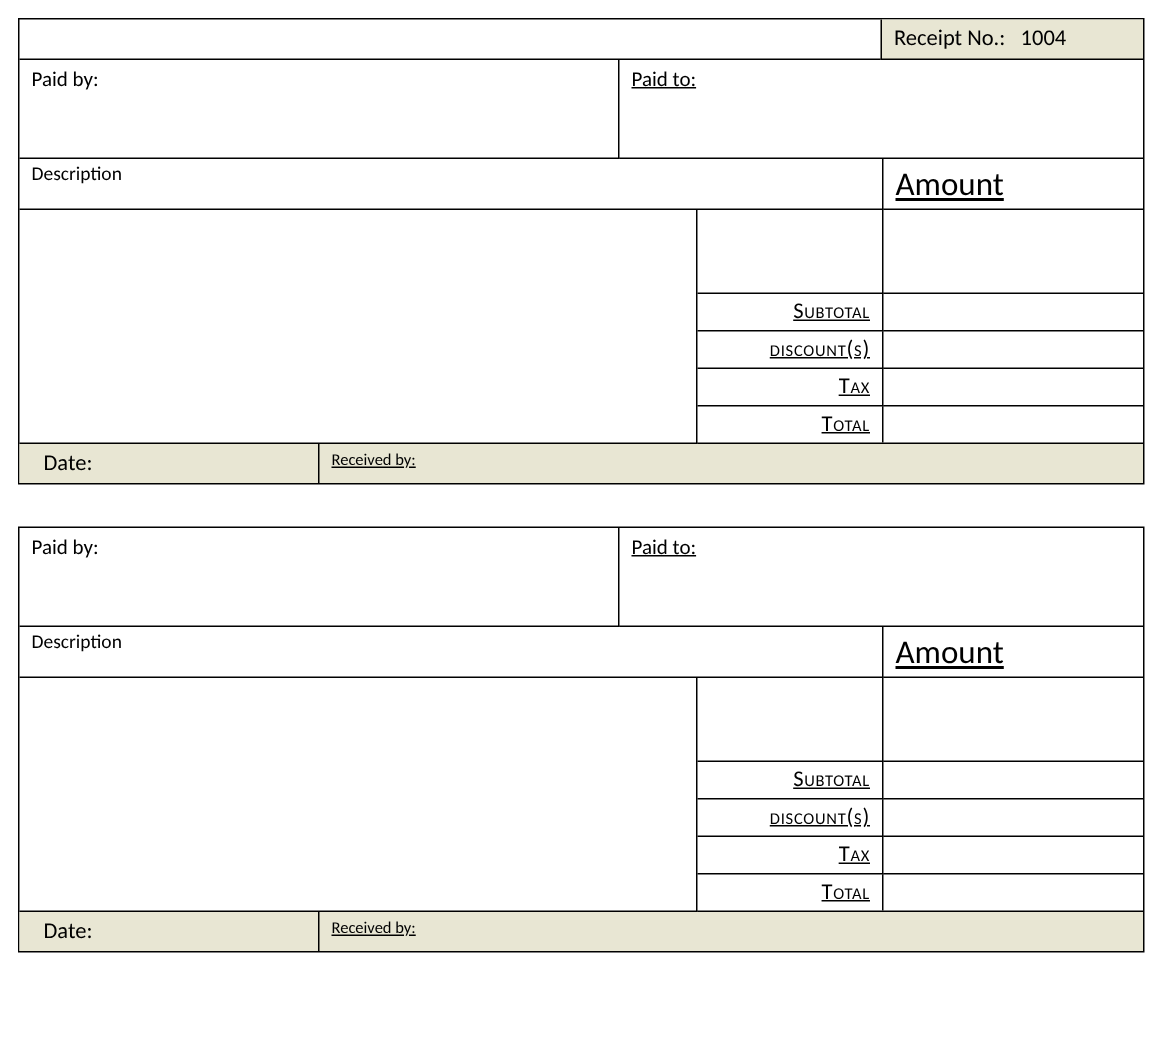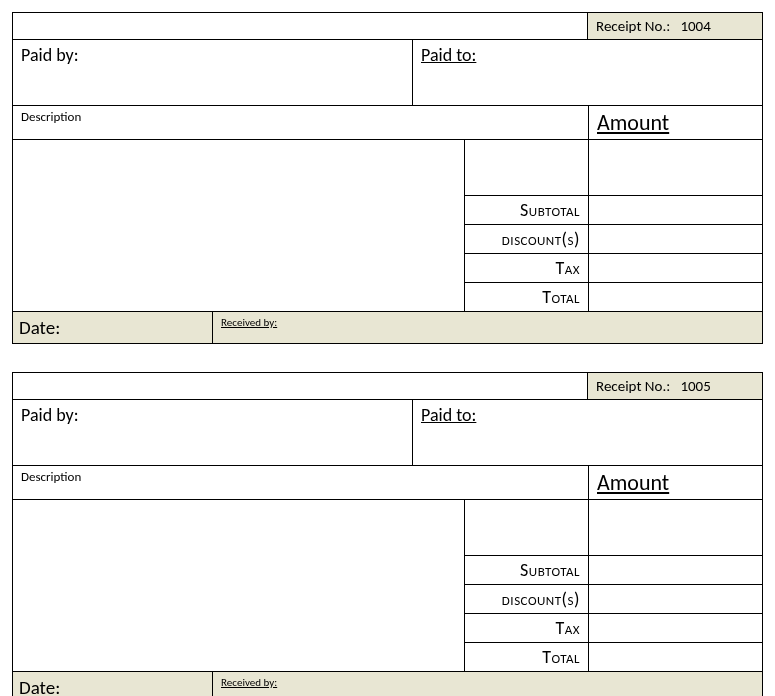--- a/index.html
+++ b/index.html
@@ -29,21 +29,21 @@
   }
   .receipt-no-row .rno {
     width: 175px;
     border-left: 1.5px solid #000;
     border-bottom: 1.5px solid #000;
     padding: 4px 8px;
     font-size: 15px;
   }
   .parties .cell {
     height: 66px;
-    font-size: 18px;
+    font-size: 14px;
   }
   .parties .paidby { width: 400px; }
   .parties .paidto { flex: 1; }
   .headers .desc {
     width: 576px;
     font-size: 13px;
     padding: 3px 8px;
   }
   .headers .amt {
     flex: 1;
@@ -60,41 +60,42 @@
     flex: 1;
     border-bottom: 1.5px solid #000;
   }
   .sumrow { display: flex; }
   .sumlabel {
     width: 124px;
     border-right: 1.5px solid #000;
     border-bottom: 1.5px solid #000;
     text-align: right;
     padding: 3px 8px;
-    font-size: 18px;
+    font-size: 15px;
     font-variant: small-caps;
     letter-spacing: 0.5px;
+    text-decoration: underline;
   }
   .sumval {
     flex: 1;
     border-bottom: 1.5px solid #000;
     padding: 3px 8px;
   }
   .sumrow.first .sumlabel,
   .sumrow.first .sumval {
     height: 56px;
   }
   .sumrow.last .sumlabel,
   .sumrow.last .sumval {
     border-bottom: none;
   }
   .footer .date {
     width: 200px;
-    font-size: 19px;
-    padding: 4px 6px;
+    font-size: 15px;
+    padding: 4px 16px;
     border-bottom: none;
   }
   .footer .recv {
     flex: 1;
     font-size: 11px;
     padding: 4px 8px;
     border-bottom: none;
   }
 </style>
 </head>
@@ -156,28 +157,20 @@
       <span></span>
     </div>
     <div class="cell recv">
       <span>Received by:</span>
       <span></span>
     </div>
   </div>
 </div>
 
 <div class="receipt">
-  <div class="row receipt-no-row">
-    <div class="spacer"></div>
-    <div class="rno shade">
-      <span>Receipt No.:</span>
-      &nbsp;
-      <span>1005</span>
-    </div>
-  </div>
   <div class="row parties">
     <div class="cell paidby">
       <span>Paid by:</span>
       <span></span>
     </div>
     <div class="cell paidto">
       <span>Paid to:</span>
       <span></span>
     </div>
   </div>

